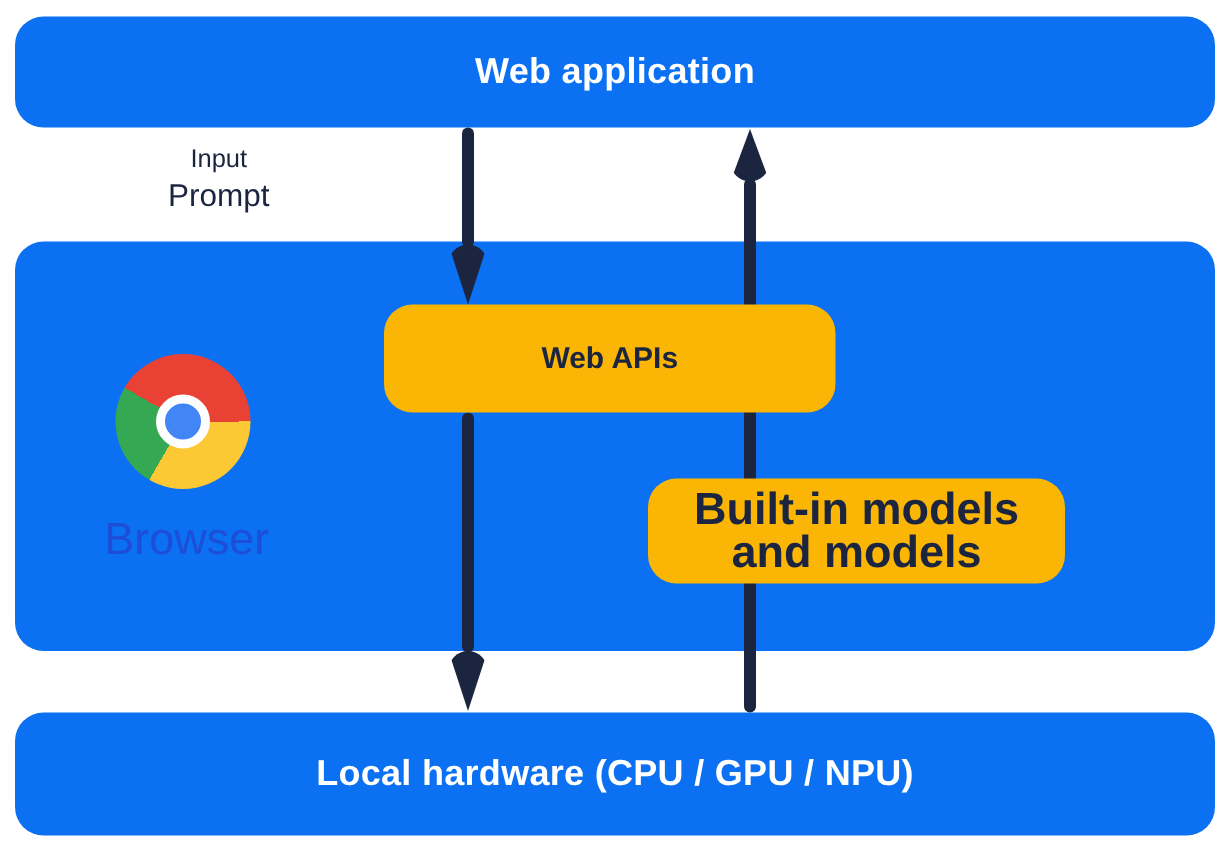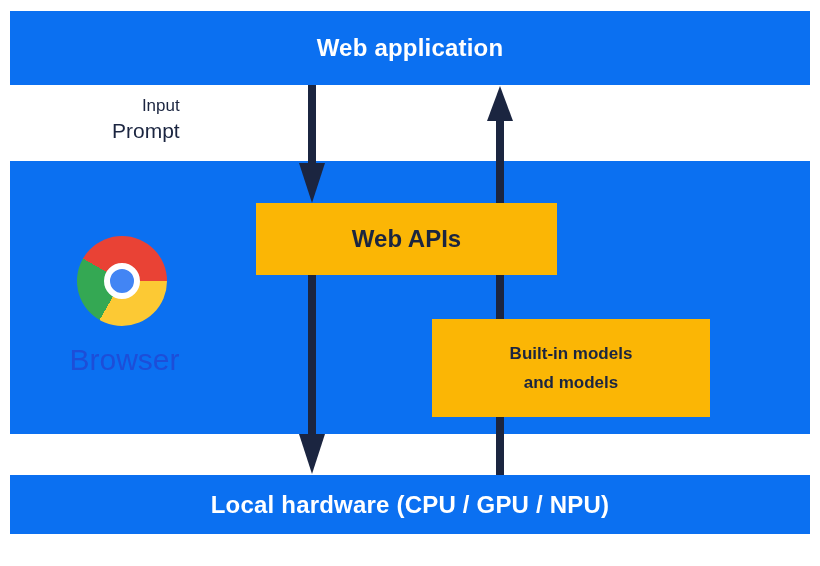--- a/index.html
+++ b/index.html
@@ -4,21 +4,21 @@
 <style>
   :root {
     --blue: #0b70f1;
     --yellow: #fbb605;
     --navy: #1b2540;
     --chrome-red: #e94235;
     --chrome-yellow: #fcc934;
     --chrome-green: #34a853;
     --chrome-blue: #4285f4;
   }
-  * { margin: 0; padding: 0; box-sizing: border-box; }
+  * { margin: 0; padding: 0; box-sizing: border-box; border-radius: 19px; }
   html, body { background: #ffffff; }
   .canvas {
     position: relative;
     width: 820px;
     height: 566px;
     background: #ffffff;
     overflow: hidden;
     font-family: "Liberation Sans", sans-serif;
   }
 
@@ -32,25 +32,25 @@
     display: flex;
     align-items: center;
     justify-content: center;
     font-weight: bold;
     font-size: 24px;
     letter-spacing: 0.2px;
     z-index: 1;
   }
   .bar-top    { top: 11px;  height: 74px; }
   .bar-middle { top: 161px; height: 273px; }
-  .bar-bottom { top: 475px; height: 59px; }
+  .bar-bottom { top: 475px; height: 82px; }
 
   
   .io-block { position: absolute; top: 95px; color: var(--navy); z-index: 2; }
-  .io-left  { left: 112px; text-align: right; }
+  .io-left  { left: 112px; text-align: center; }
   .io-right { right: 50px; text-align: right; }
   .io-title { font-size: 17px; font-weight: 400; line-height: 22px; }
   .io-value { font-size: 21px; font-weight: normal; line-height: 27px; }
 
   
   .arrow-line {
     position: absolute;
     width: 8px;
     background: var(--navy);
     z-index: 2;
@@ -87,24 +87,24 @@
     position: absolute;
     background: var(--yellow);
     color: var(--navy);
     font-weight: bold;
     display: flex;
     align-items: center;
     justify-content: center;
     text-align: center;
     z-index: 3;
   }
-  .box-webapis { left: 256px; top: 203px; width: 301px; height: 72px; font-size: 24px; }
+  .box-webapis { left: 256px; top: 203px; width: 301px; height: 72px; font-size: 20px; }
   .box-builtin {
-    left: 432px; top: 319px; width: 278px; height: 98px;
-    font-size: 17px; line-height: 29px; flex-direction: column;
+    left: 432px; top: 319px; width: 278px; height: 70px;
+    font-size: 30px; line-height: 29px; flex-direction: column;
   }
 
   
   .chrome-logo {
     position: absolute;
     left: 77px; top: 236px;
     width: 90px; height: 90px;
     border-radius: 50%;
     background: conic-gradient(
       var(--chrome-red) 0deg 90deg,

